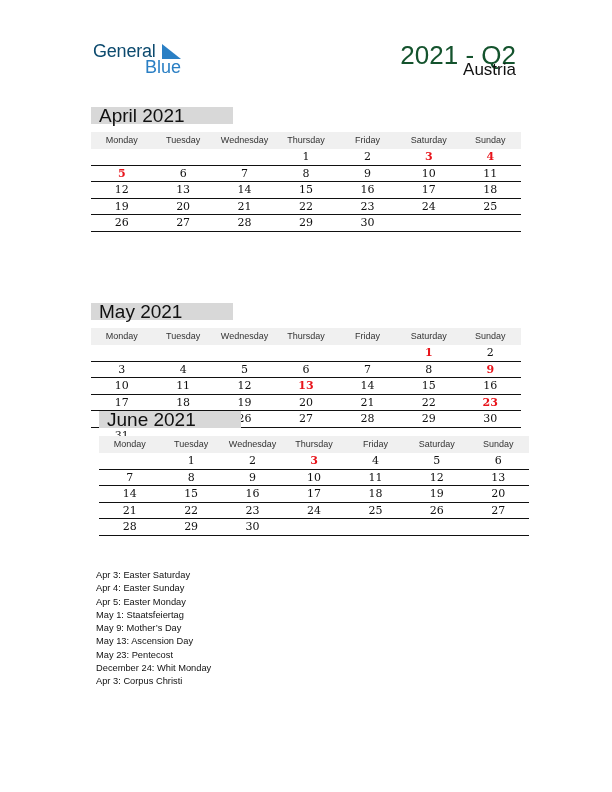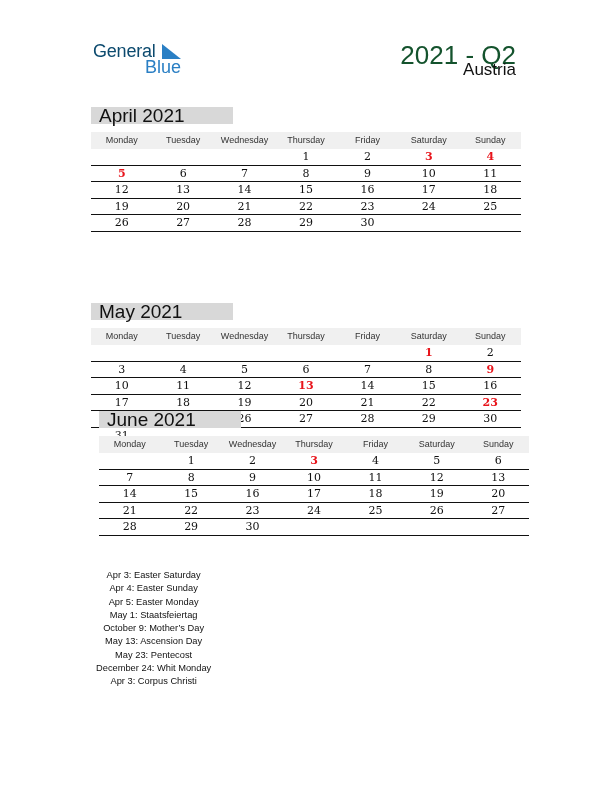--- a/index.html
+++ b/index.html
@@ -13,21 +13,21 @@
 
   .month { position:absolute; left:91px; width:430px; }
   .month-title { width:142px; height:17px; background:#d8d8d8; font-size:19px; line-height:17px; padding-left:8px; box-sizing:border-box; color:#111; }
   .dow { display:flex; height:17px; background:#f0f0f0; margin-top:8px; }
   .dow span { flex:1; text-align:center; font-size:9px; line-height:17px; color:#333; }
   .week { display:flex; height:16.6px; border-bottom:1.3px solid #111; box-sizing:border-box; }
   .week.noline { border-bottom:none; }
   .week span { flex:1; text-align:center; font-family:"DejaVu Serif", serif; font-size:11px; line-height:16px; color:#111; }
   .week span.hol { color:#e8141b; font-weight:bold; }
 
-  .holidays { position:absolute; left:96px; top:569px; font-size:9.3px; line-height:13.3px; color:#111;text-align:center; }
+  .holidays { position:absolute; left:96px; top:569px; font-size:9.3px; line-height:13.3px; color:#111; }
 </style>
 </head>
 <body>
 
 <div class="logo">
   <span class="general">General</span>
   <span class="tri"></span>
   <span class="blue">Blue</span>
 </div>
 
@@ -214,18 +214,18 @@
       <span></span>
     </div>
     <div class="week" style="height: 0px; border-bottom: none;"></div>
   </div>
 
 <div class="holidays" id="hol">
     <div>Apr 3: Easter Saturday</div>
     <div>Apr 4: Easter Sunday</div>
     <div>Apr 5: Easter Monday</div>
     <div>May 1: Staatsfeiertag</div>
-    <div>October 9: Mother’s Day</div>
+    <div>May 9: Mother’s Day</div>
     <div>May 13: Ascension Day</div>
     <div>May 23: Pentecost</div>
     <div>December 24: Whit Monday</div>
     <div>Apr 3: Corpus Christi</div>
   </div>
 
 </body></html>

